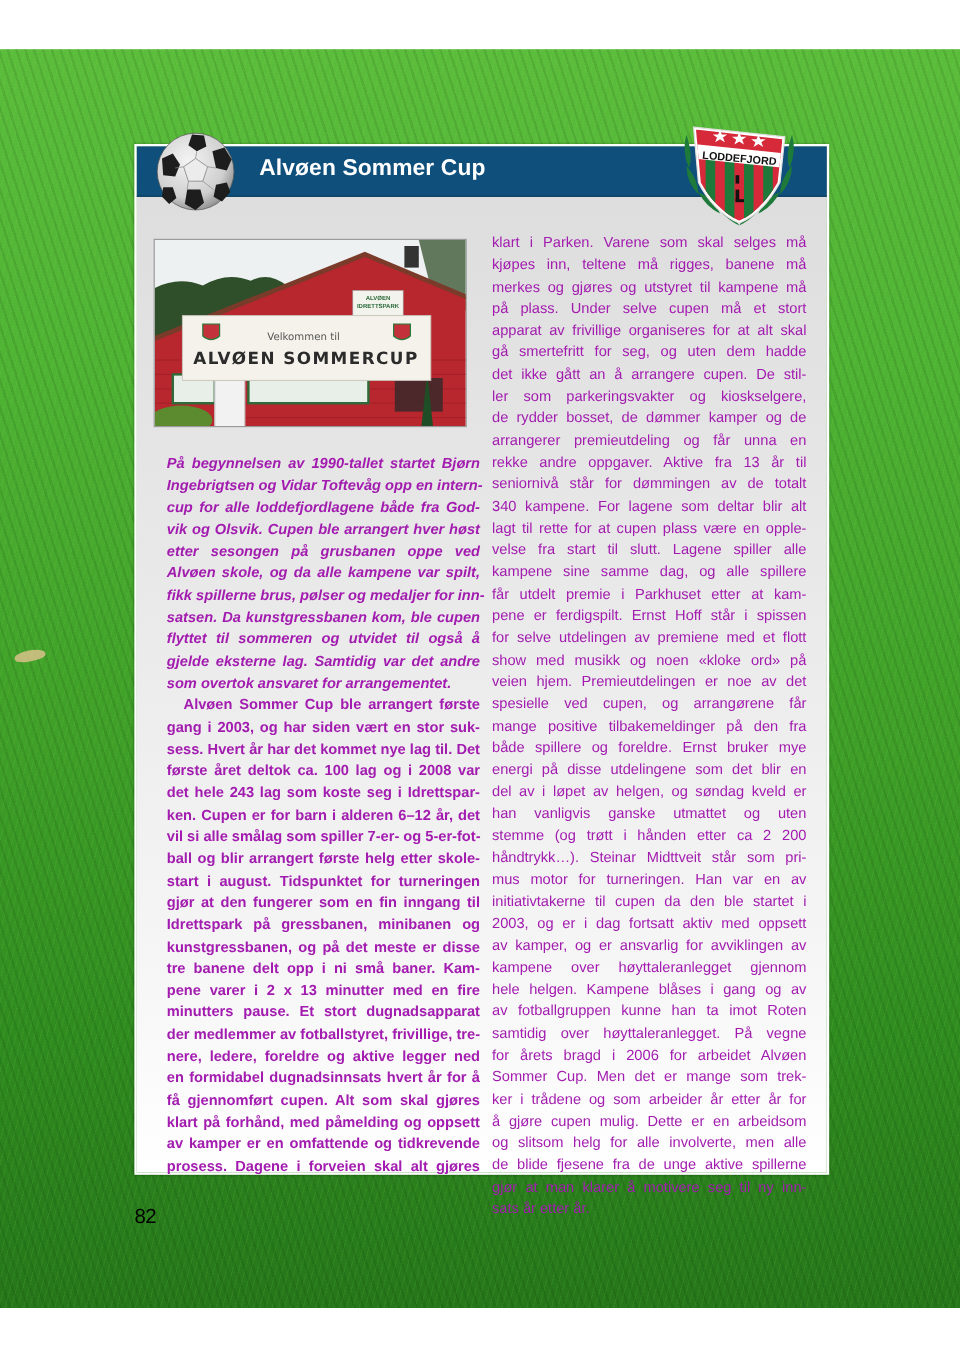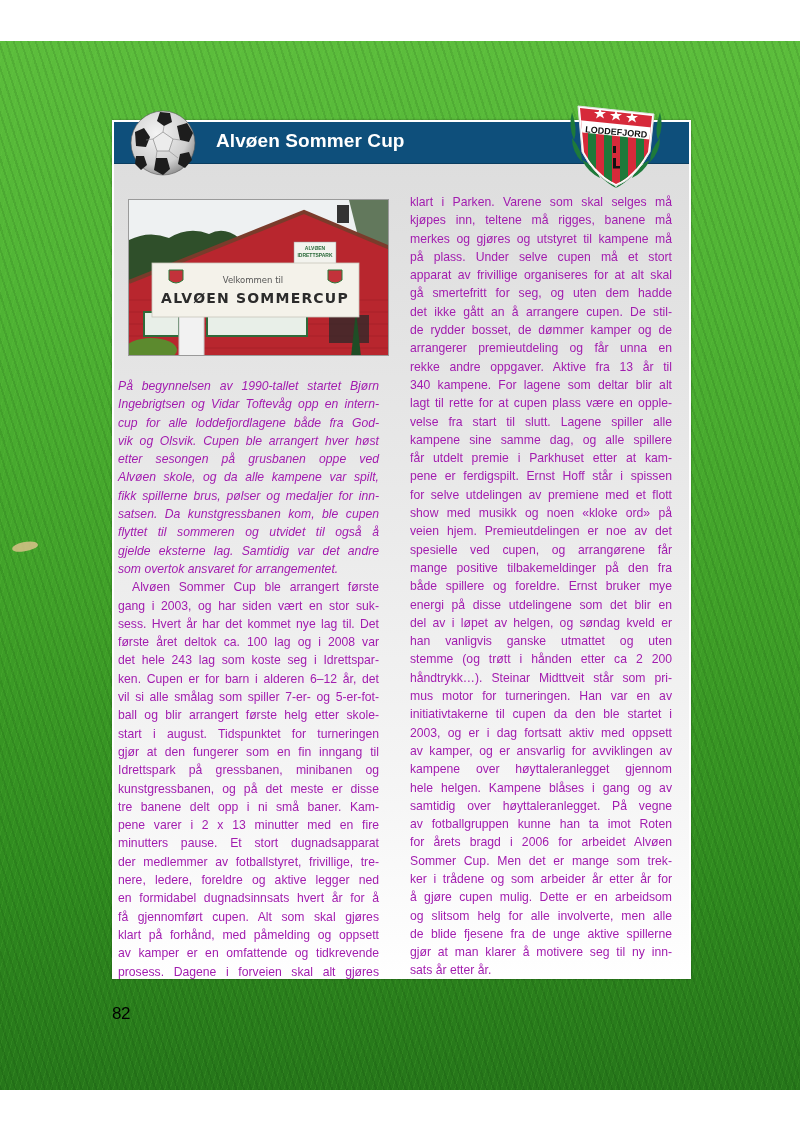--- a/index.html
+++ b/index.html
@@ -44,21 +44,21 @@
 
   .photo {
     position:absolute; left:128px; top:199px; width:261px; height:157px; z-index:2;
     background:#e8ecee; border:1px solid #9a9a9a; overflow:hidden;
   }
 
   .col {
     position:absolute; font-size:12.2px; line-height:18.3px; color:#a21caf;
     text-align:justify; hyphens:manual;
   }
-  .col-left { left:118px; top:377px; width:261px; }
+  .col-left { left:139px; top:377px; width:261px;font-weight:bold; }
   .col-right { left:410px; top:193px; width:262px; }
   .intro { font-style:italic; }
   .line { display:block; text-align:justify; text-align-last:justify; white-space:nowrap; }
   .line.last { text-align-last:left; }
 
   .page-number {
     position:absolute; left:112px; top:1004px; color:#000000; font-size:17px;
     font-family:"Liberation Sans", sans-serif; letter-spacing:-0.5px;
   }
 </style>
@@ -206,23 +206,25 @@
 </div>
 
 <div class="col col-right">
   <span class="line">klart i Parken. Varene som skal selges må</span>
   <span class="line">kjøpes inn, teltene må rigges, banene må</span>
   <span class="line">merkes og gjøres og utstyret til kampene må</span>
   <span class="line">på plass. Under selve cupen må et stort</span>
   <span class="line">apparat av frivillige organiseres for at alt skal</span>
   <span class="line">gå smertefritt for seg, og uten dem hadde</span>
   <span class="line">det ikke gått an å arrangere cupen. De stil-</span>
+  <span class="line">ler som parkeringsvakter og kioskselgere,</span>
   <span class="line">de rydder bosset, de dømmer kamper og de</span>
   <span class="line">arrangerer premieutdeling og får unna en</span>
   <span class="line">rekke andre oppgaver. Aktive fra 13 år til</span>
+  <span class="line">seniornivå står for dømmingen av de totalt</span>
   <span class="line">340 kampene.  For lagene som deltar blir alt</span>
   <span class="line">lagt til rette for at cupen plass være en opple-</span>
   <span class="line">velse fra start til slutt. Lagene spiller alle</span>
   <span class="line">kampene sine samme dag, og alle spillere</span>
   <span class="line">får utdelt premie i Parkhuset etter at kam-</span>
   <span class="line">pene er ferdigspilt. Ernst Hoff står i spissen</span>
   <span class="line">for selve utdelingen av premiene med et flott</span>
   <span class="line">show med musikk og noen «kloke ord» på</span>
   <span class="line">veien hjem. Premieutdelingen er noe av det</span>
   <span class="line">spesielle ved cupen, og arrangørene får</span>
@@ -232,22 +234,22 @@
   <span class="line">del av i løpet av helgen, og søndag kveld er</span>
   <span class="line">han vanligvis ganske utmattet og uten</span>
   <span class="line">stemme (og trøtt i hånden etter ca 2 200</span>
   <span class="line">håndtrykk…). Steinar Midttveit står som pri-</span>
   <span class="line">mus motor for turneringen. Han var en av</span>
   <span class="line">initiativtakerne til cupen da den ble startet i</span>
   <span class="line">2003, og er i dag fortsatt aktiv med oppsett</span>
   <span class="line">av kamper, og er ansvarlig for avviklingen av</span>
   <span class="line">kampene over høyttaleranlegget gjennom</span>
   <span class="line">hele helgen. Kampene blåses i gang og av</span>
+  <span class="line">av fotballgruppen kunne han ta imot Roten</span>
   <span class="line">samtidig over høyttaleranlegget. På vegne</span>
-  <span class="line">av fotballgruppen kunne han ta imot Roten</span>
   <span class="line">for årets bragd i 2006 for arbeidet Alvøen</span>
   <span class="line">Sommer Cup. Men det er mange som trek-</span>
   <span class="line">ker i trådene og som arbeider år etter år for</span>
   <span class="line">å gjøre cupen mulig. Dette er en arbeidsom</span>
   <span class="line">og slitsom helg for alle involverte, men alle</span>
   <span class="line">de blide fjesene fra de unge aktive spillerne</span>
   <span class="line">gjør at man klarer å motivere seg til ny inn-</span>
   <span class="line last">sats år etter år.</span>
 </div>
 

